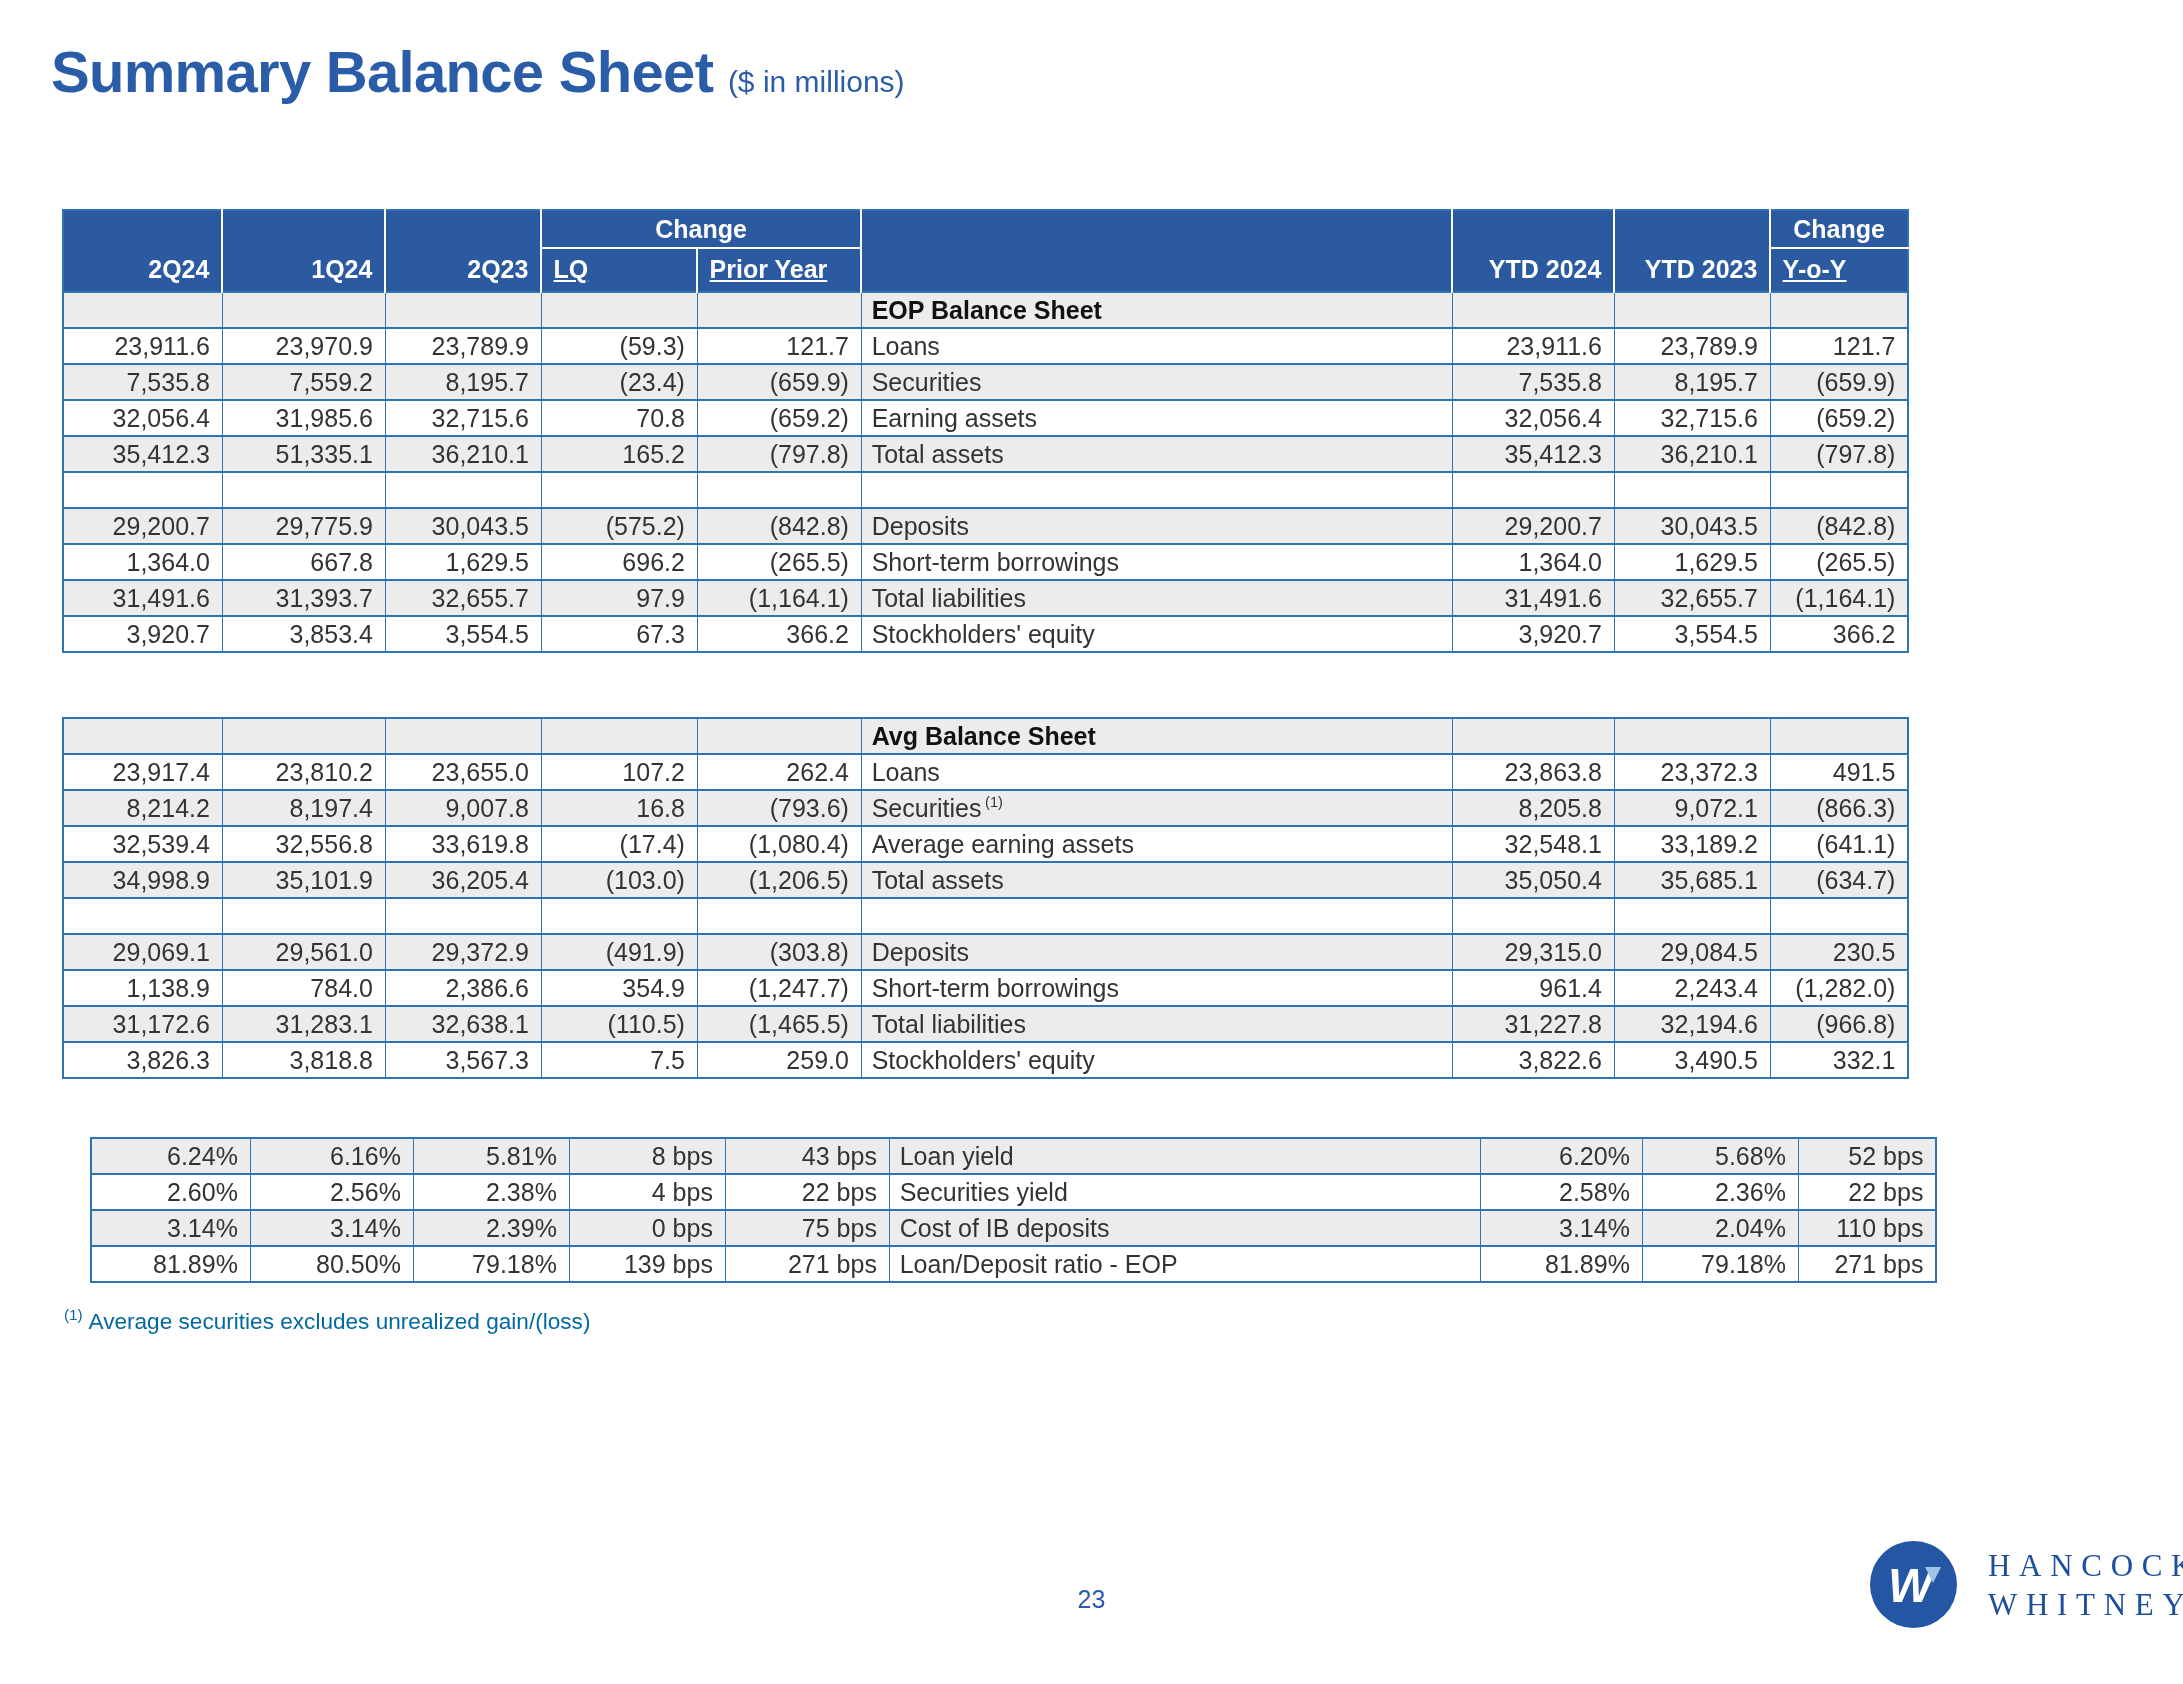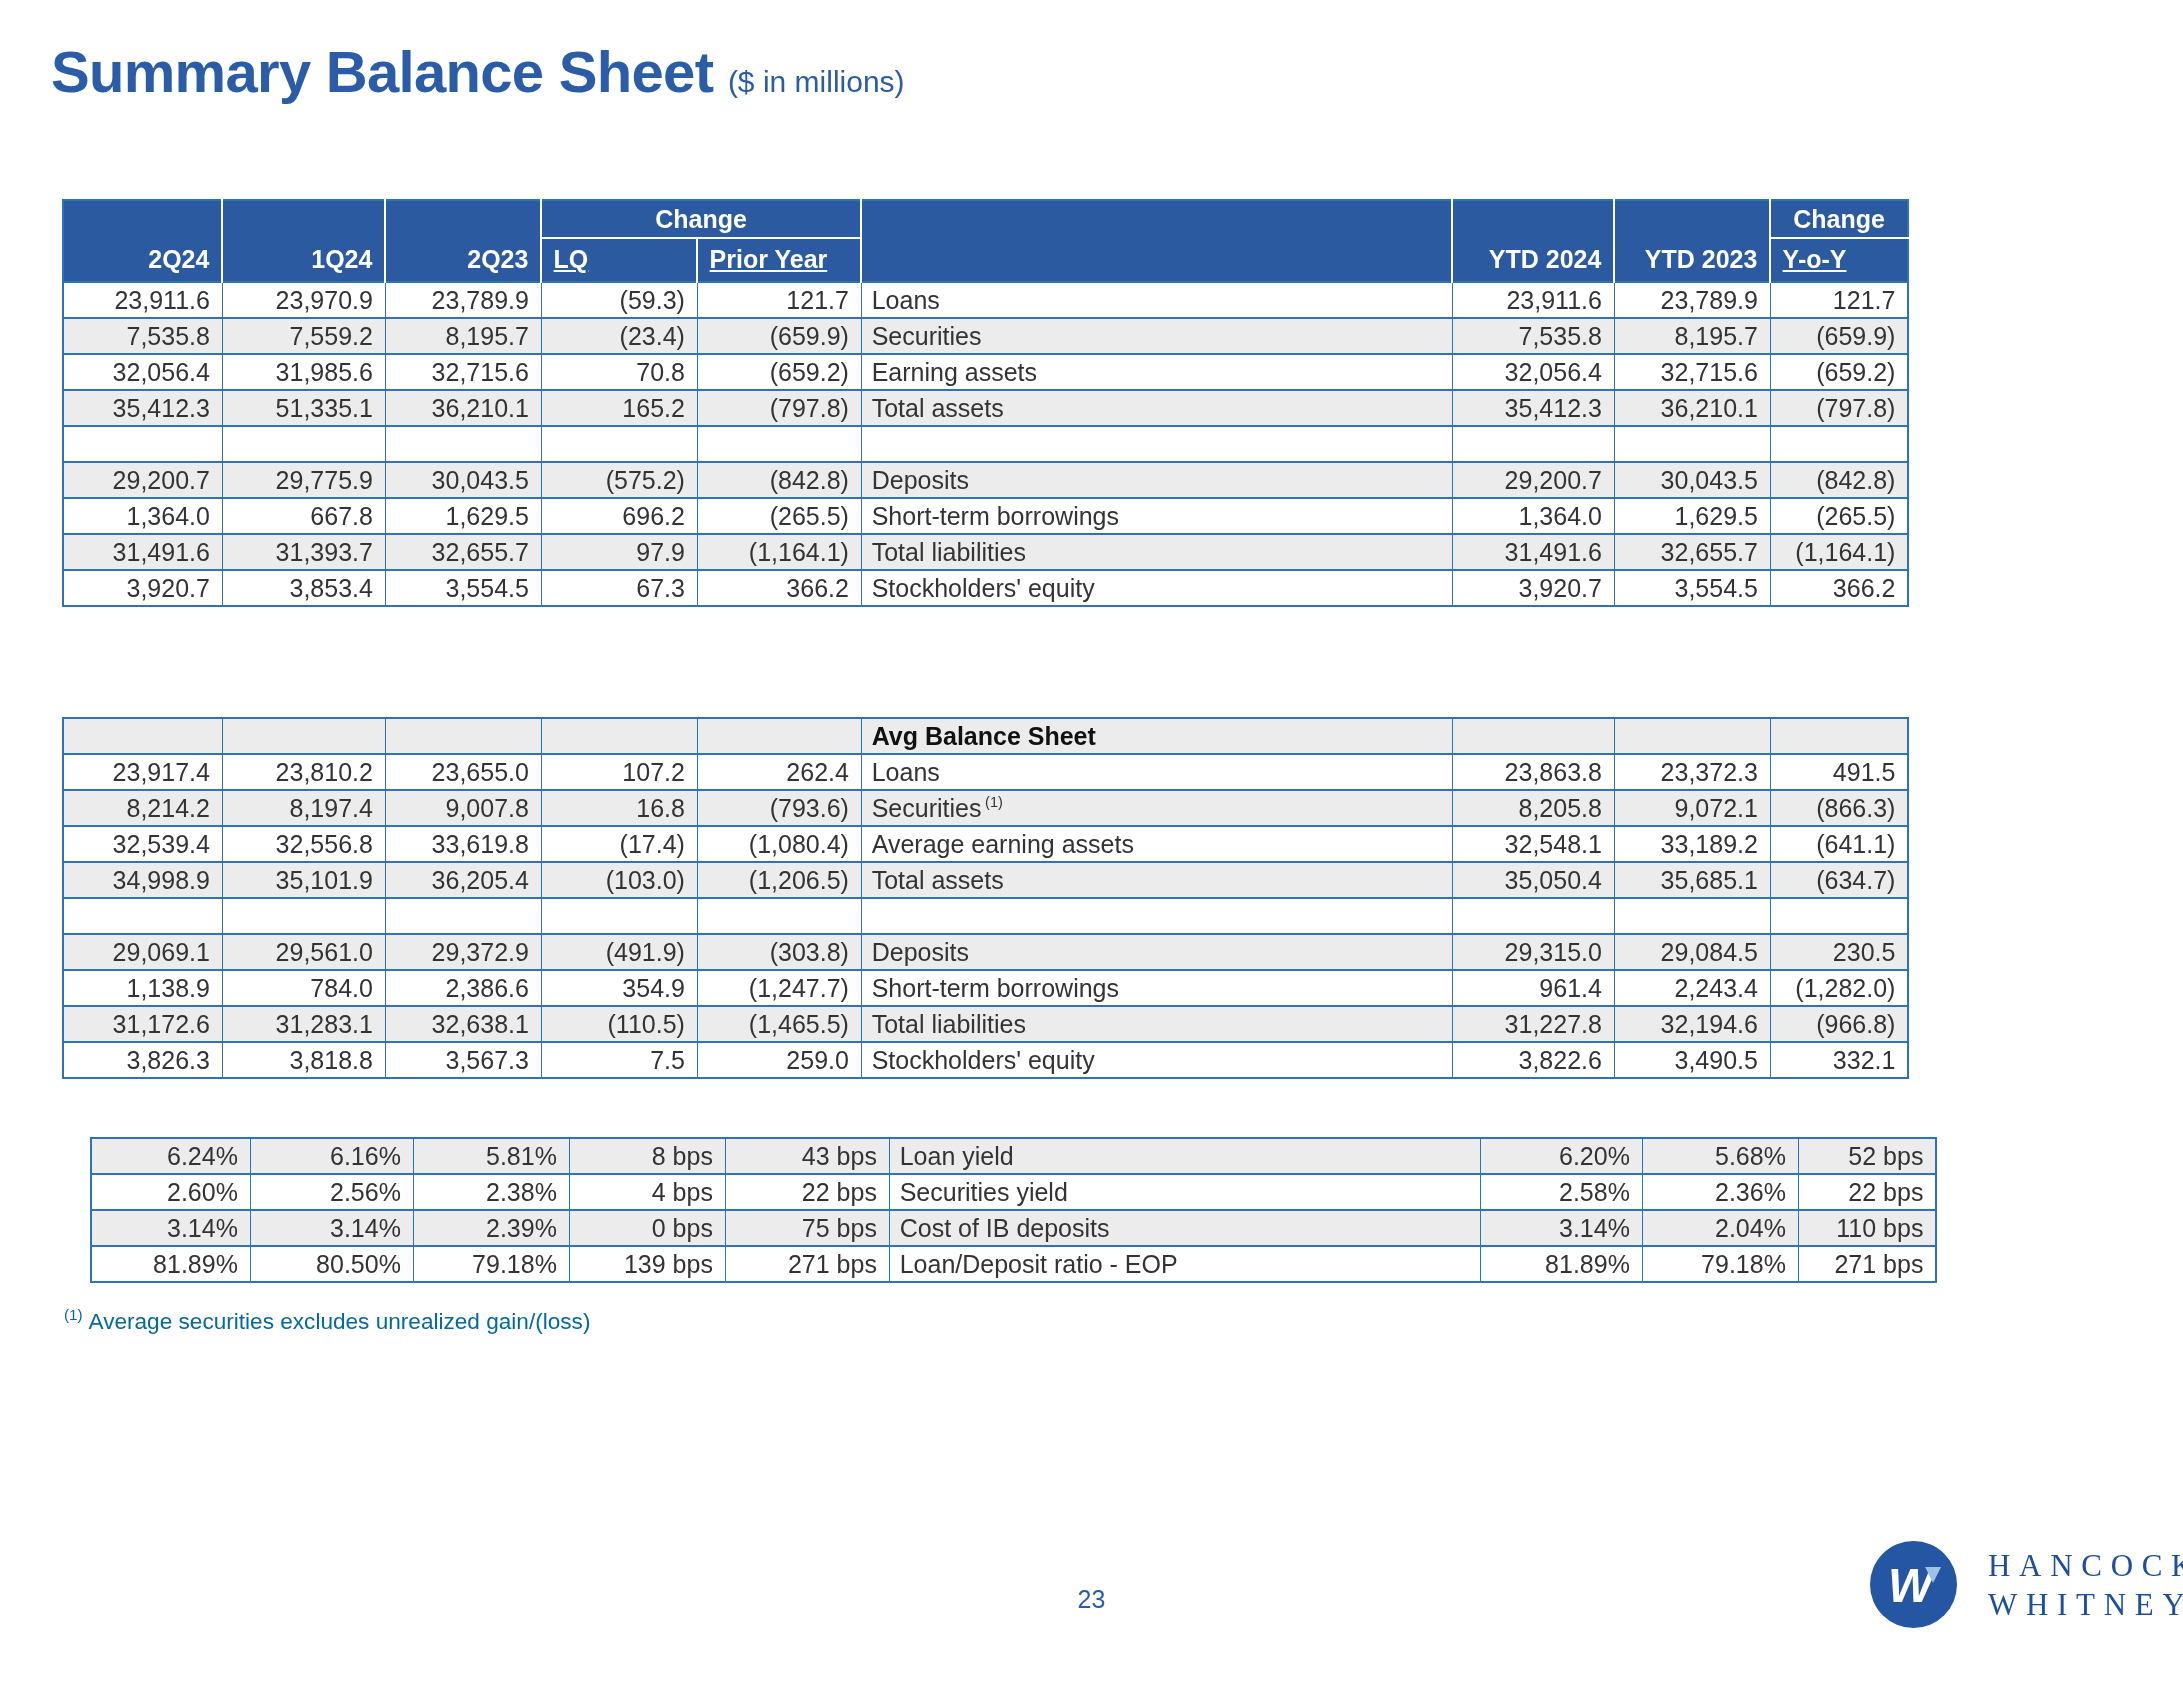--- a/index.html
+++ b/index.html
@@ -24,21 +24,21 @@
   .title .main{font-size:58px;font-weight:bold;letter-spacing:-0.7px;}
   .title .sub{font-size:30px;font-weight:normal;margin-left:14.6px;}
 
   
   .tbl{
     position:absolute;left:62px;width:1845px;
     border-collapse:collapse;table-layout:fixed;
     font-size:25px;color:var(--text_dark);
     border:2.2px solid var(--grid_blue);
   }
-  #table-0{top:199px;border-radius:23px;}
+  #table-0{top:209px;border-radius:23px;}
   #table-1{top:717px;}
   #table-2{top:1137px;margin-left:28px;}
 
   .tbl td{
     height:36px;padding:0 11.6px;
     border:1.5px solid var(--grid_blue);
     border-top-width:2.2px;border-bottom-width:2.2px;
     white-space:nowrap;overflow:hidden;
   }
   .tbl td.num{text-align:right;}
@@ -111,20 +111,31 @@
       <td class="wl r">2Q23</td>
       <td class="wl c">LQ</td>
       <td class="wl c">Prior Year</td>
       <td class="wl"></td>
       <td class="wl r">YTD 2024</td>
       <td class="wl r">YTD 2023</td>
       <td class="wl c">Y-o-Y</td>
     </tr>
   </thead>
   <tbody>
+      <tr class="shaded">
+        <td class="num"></td>
+        <td class="num"></td>
+        <td class="num"></td>
+        <td class="num"></td>
+        <td class="num"></td>
+        <td class="lbl sec">EOP Balance Sheet</td>
+        <td class="num"></td>
+        <td class="num"></td>
+        <td class="num"></td>
+      </tr>
       <tr>
         <td class="num">23,911.6</td>
         <td class="num">23,970.9</td>
         <td class="num">23,789.9</td>
         <td class="num">(59.3)</td>
         <td class="num">121.7</td>
         <td class="lbl"><span>Loans</span></td>
         <td class="num">23,911.6</td>
         <td class="num">23,789.9</td>
         <td class="num">121.7</td>

